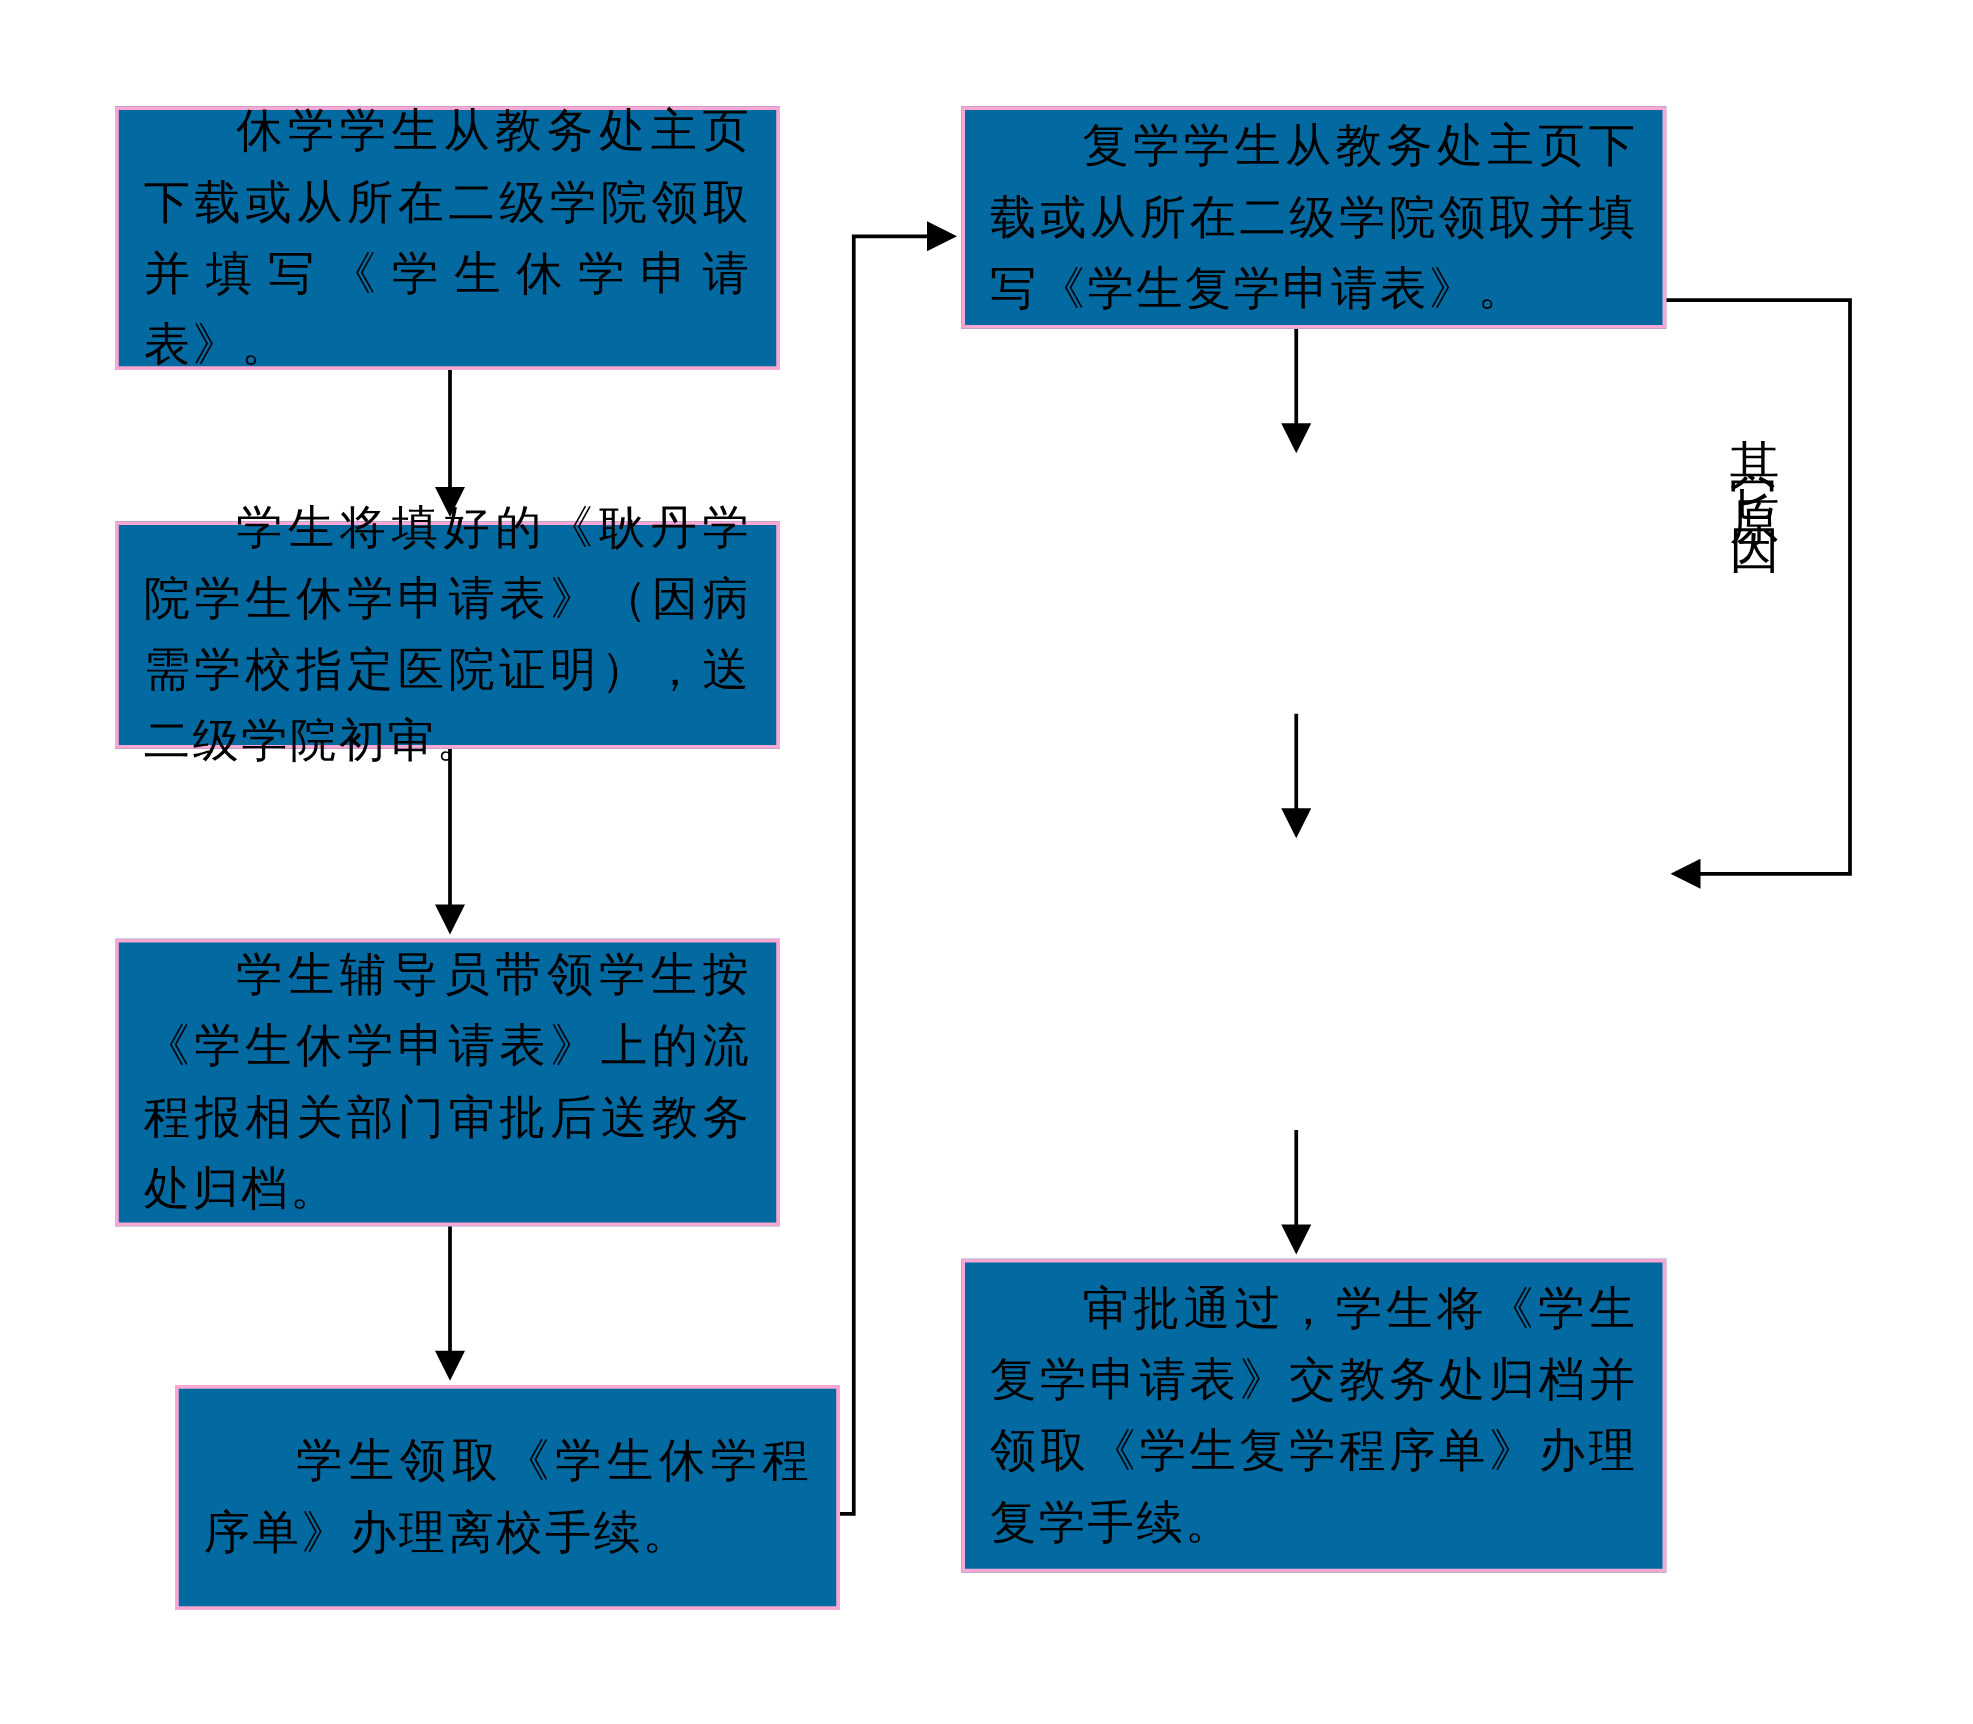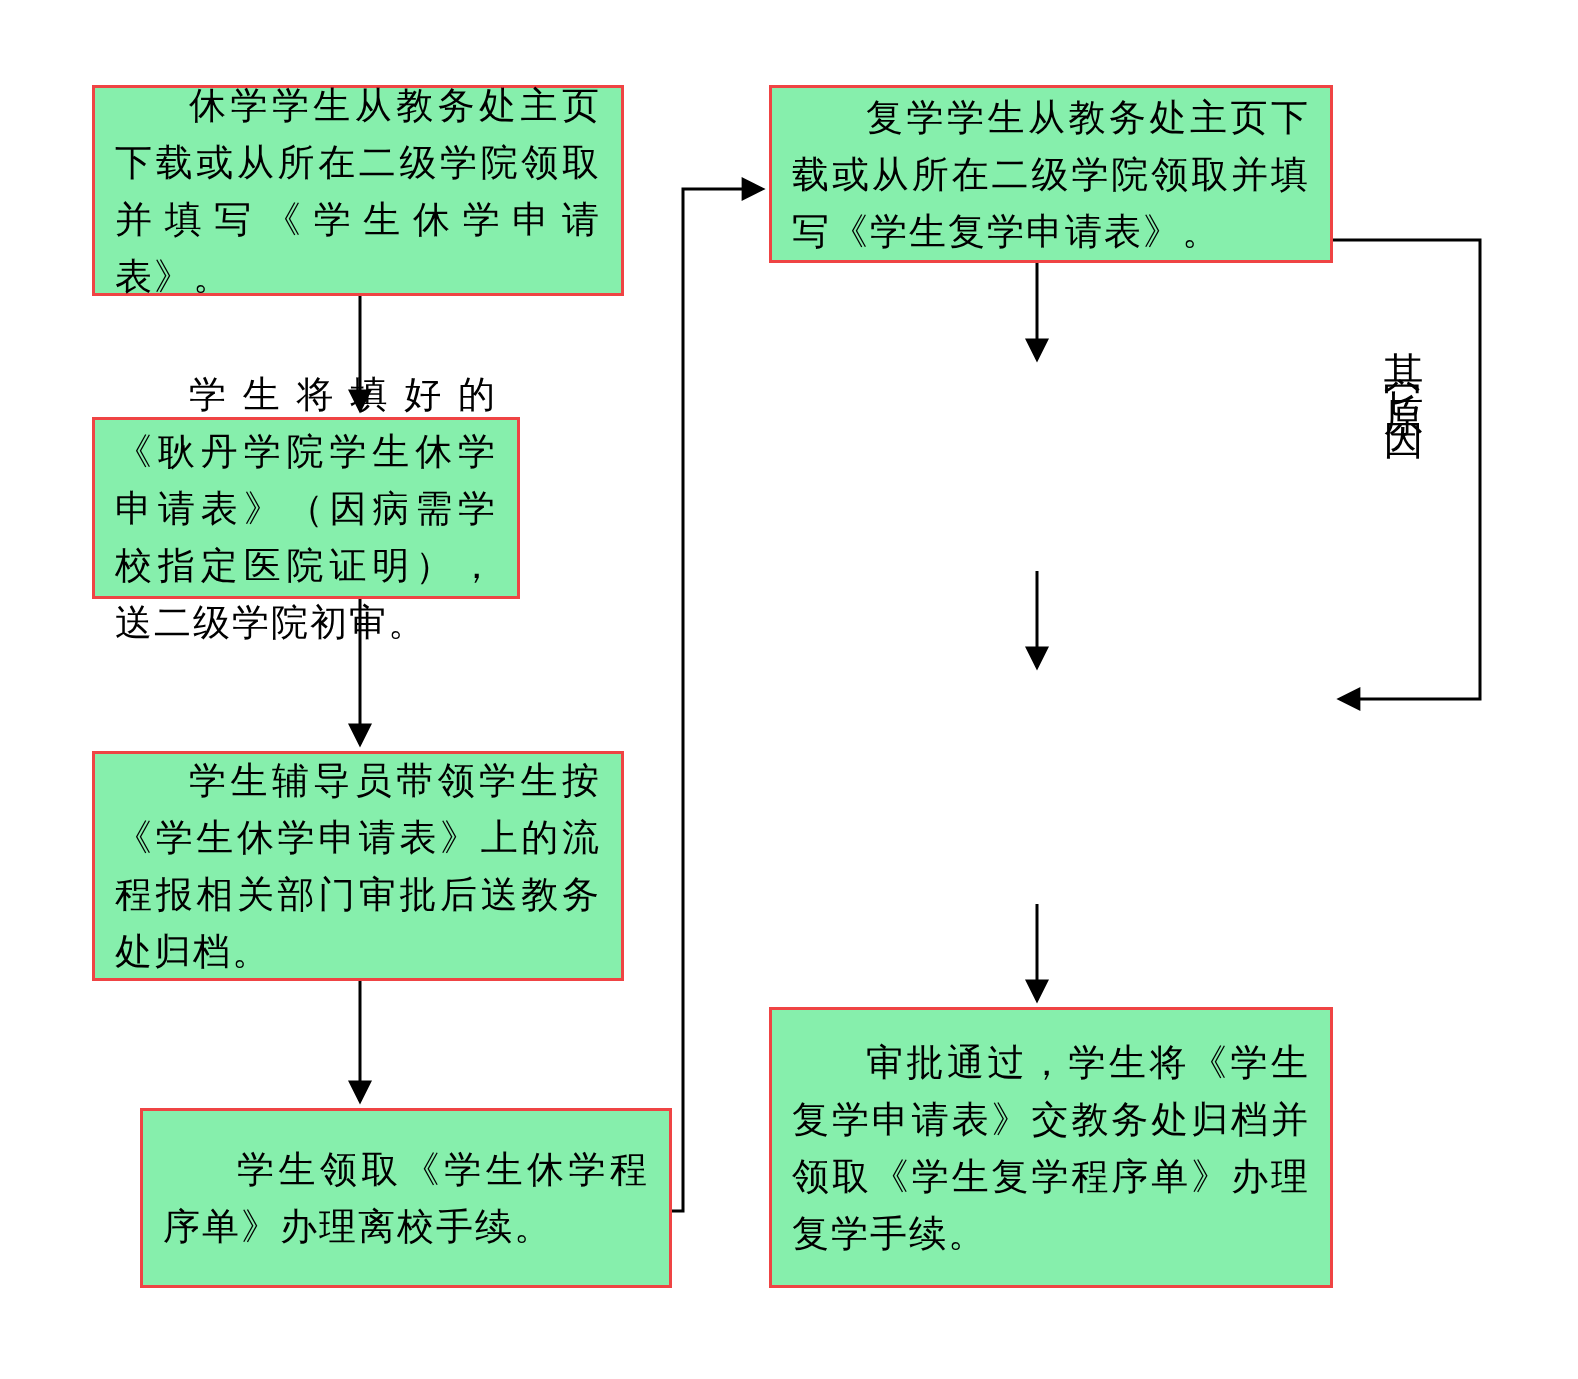--- a/index.html
+++ b/index.html
@@ -10,47 +10,47 @@
   .canvas {
     position: relative;
     width: 1578px;
     height: 1379px;
     background: #ffffff;
     font-family: "Liberation Serif", "DejaVu Serif", serif;
     color: #000000;
   }
   .flow-box {
     position: absolute;
-    border: 3px solid #ef4444;
-    background: #86efac;
+    border: 3px solid #f9a8d4;
+    background: #0369a1;
     display: flex;
     align-items: center;
     box-sizing: border-box;
   }
   .flow-box p {
     margin: 0;
     padding: 0 20px;
     width: 100%;
     font-size: 37px;
     line-height: 57px;
     text-align: justify;
     text-justify: inter-character;
     text-indent: 74px;
     letter-spacing: 2px;
   }
   
   .box-l1 { left: 92px;  top: 85px;   width: 532px; height: 211px; }
-  .box-l2 { left: 92px;  top: 417px;  width: 428px; height: 182px; }
+  .box-l2 { left: 92px;  top: 417px;  width: 532px; height: 182px; }
   .box-l3 { left: 92px;  top: 751px;  width: 532px; height: 230px; font-family: Liberation Serif, serif; }
   .box-l4 { left: 92px;  top: 1108px; width: 532px; height: 180px; margin-left: 48px; }
   
   .box-r1 { left: 769px; top: 85px;   width: 564px; height: 178px; align-items: flex-end; }
   .box-r2 { left: 769px; top: 366px;  width: 564px; height: 205px; }
   .box-r3 { left: 769px; top: 674px;  width: 564px; height: 230px; }
-  .box-r4 { left: 769px; top: 1007px; width: 564px; height: 281px; }
+  .box-r4 { left: 769px; top: 1007px; width: 564px; height: 251px; }
 
   .vertical-label {
     position: absolute;
     left: 1380px;
     top: 320px;
     writing-mode: vertical-rl;
     font-size: 40px;
     letter-spacing: 24px;
     line-height: 46px;
     color: #000000;

